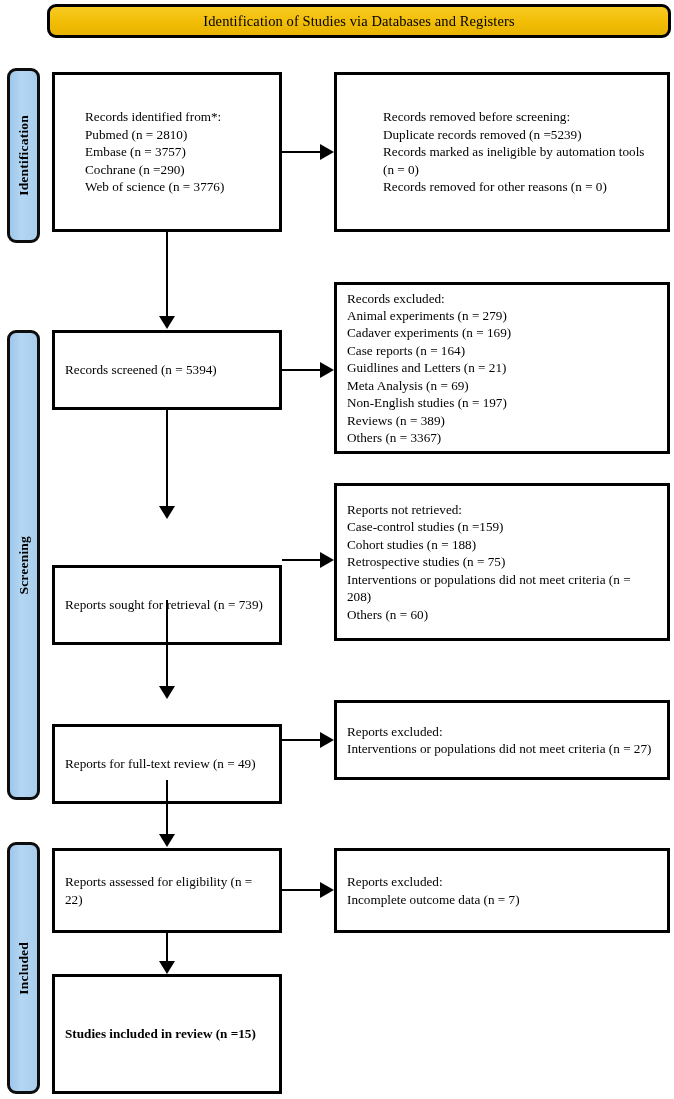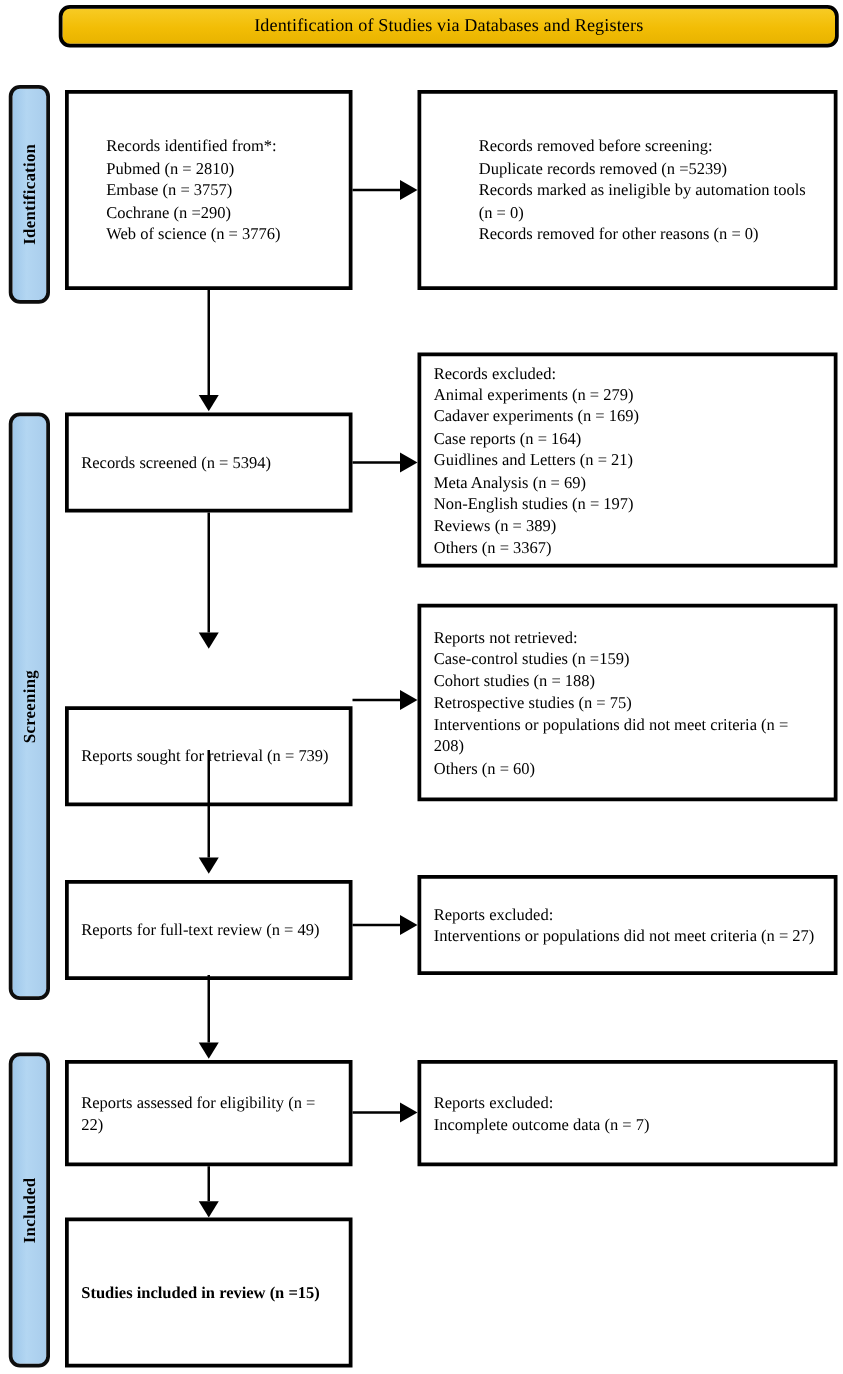--- a/index.html
+++ b/index.html
@@ -87,21 +87,21 @@
     padding: 0 10px;
     white-space: pre-line;
     color: #000000;
   }
   .node-box.indent-left .box-text { padding-left: 30px; }
 
   
   #box-identified        { left: 52px; top: 72px;  width: 230px; height: 160px; }
   #box-screened          { left: 52px; top: 330px; width: 230px; height: 80px; }
   #box-sought            { left: 52px; top: 520px; width: 230px; height: 80px; margin-top: 45px; }
-  #box-fulltext          { left: 52px; top: 704px; width: 230px; height: 80px; }
+  #box-fulltext          { left: 52px; top: 724px; width: 230px; height: 80px; }
   #box-eligibility       { left: 52px; top: 848px; width: 230px; height: 85px; }
   #box-included-review   { left: 52px; top: 974px; width: 230px; height: 120px; font-weight: bold; }
 
   
   #box-removed           { left: 334px; top: 72px;  width: 336px; height: 160px; padding-left: 36px; }
   #box-excluded-screen   { left: 334px; top: 282px; width: 336px; height: 172px; }
   #box-not-retrieved     { left: 334px; top: 483px; width: 336px; height: 158px; }
   #box-excluded-fulltext { left: 334px; top: 700px; width: 336px; height: 80px; }
   #box-excluded-elig     { left: 334px; top: 848px; width: 336px; height: 85px; }
 

